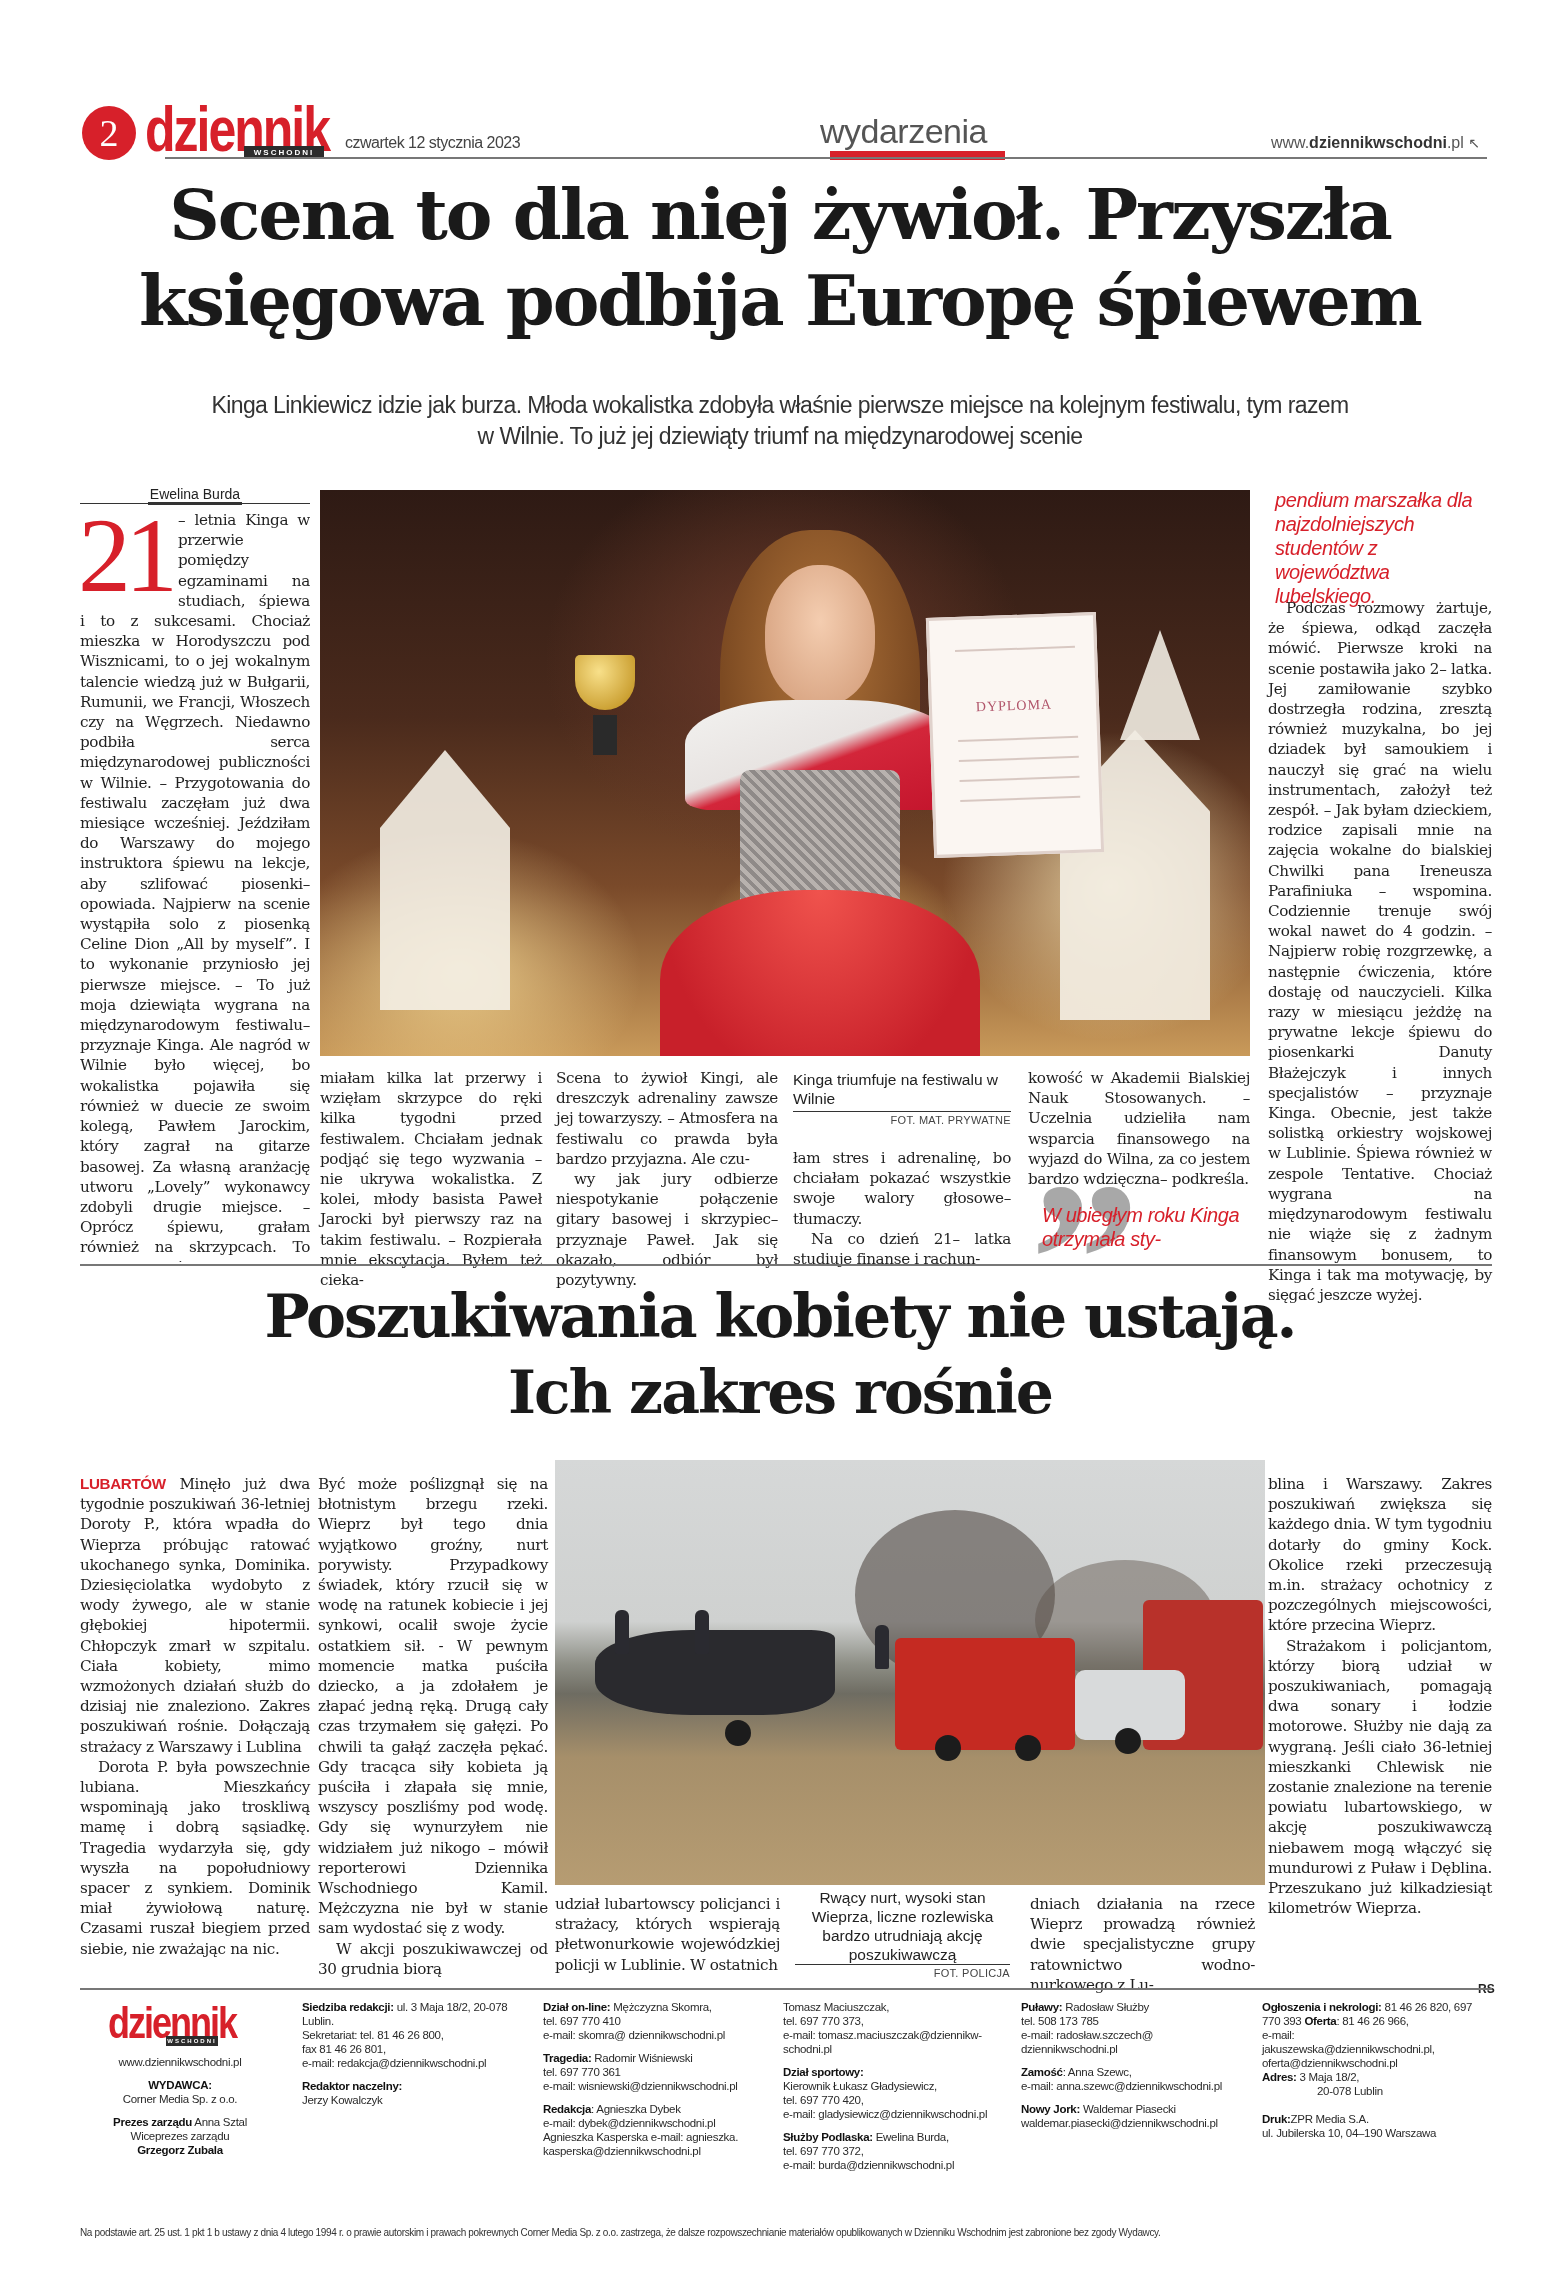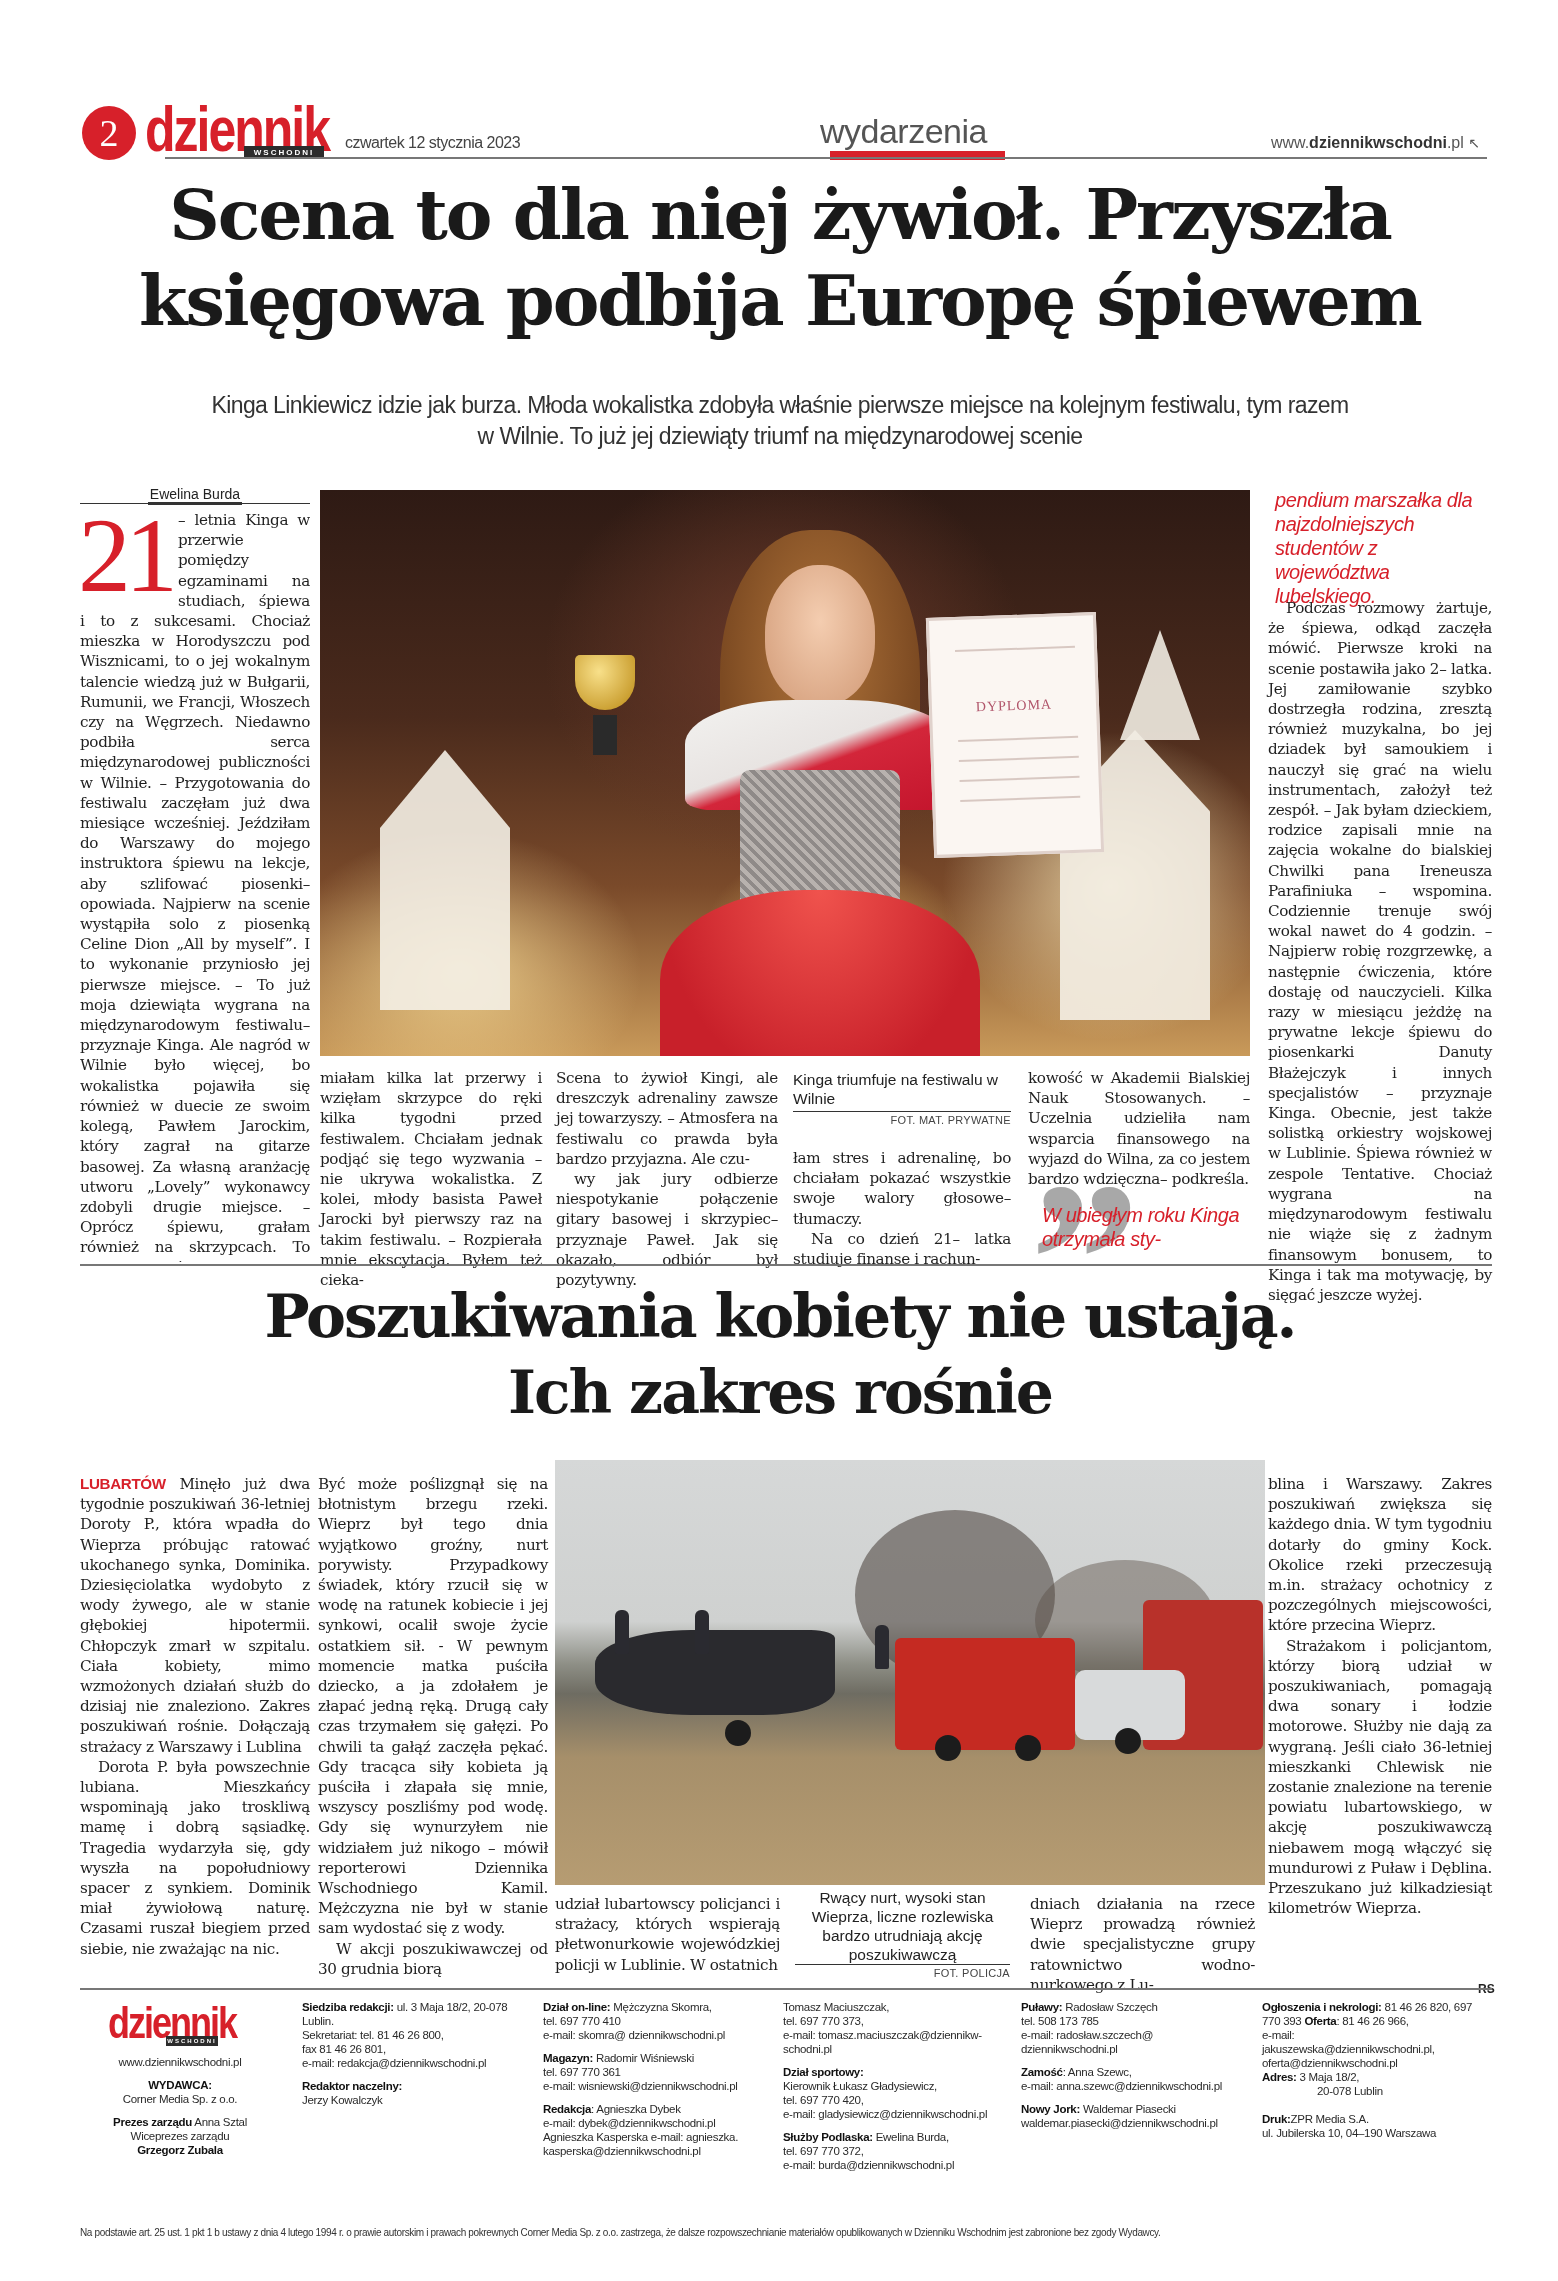--- a/index.html
+++ b/index.html
@@ -267,21 +267,21 @@
   <div>fax 81 46 26 801,</div>
   <div class="blk">e-mail: redakcja@dziennikwschodni.pl</div>
   <div><b>Redaktor naczelny:</b></div>
   <div>Jerzy Kowalczyk</div>
 </div>
 
 <div class="footer" style="left:543px;top:2000px;width:225px;">
   <div><b>Dział on-line:</b> <span>Mężczyzna Skomra,</span></div>
   <div>tel. 697 770 410</div>
   <div class="blk">e-mail: skomra@ dziennikwschodni.pl</div>
-  <div><b>Magazyn:</b> <span>Radomir Wiśniewski</span></div>
+  <div><b>Tragedia:</b> <span>Radomir Wiśniewski</span></div>
   <div>tel. 697 770 361</div>
   <div class="blk">e-mail: wisniewski@dziennikwschodni.pl</div>
   <div><b>Redakcja</b>: <span>Agnieszka Dybek</span></div>
   <div>e-mail: dybek@dziennikwschodni.pl</div>
   <div>Agnieszka Kasperska e-mail: agnieszka.</div>
   <div>kasperska@dziennikwschodni.pl</div>
 </div>
 
 <div class="footer" style="left:783px;top:2000px;width:215px;">
   <div>Tomasz Maciuszczak,</div>
@@ -290,21 +290,21 @@
   <div><b>Dział sportowy:</b></div>
   <div>Kierownik Łukasz Gładysiewicz,</div>
   <div>tel. 697 770 420,</div>
   <div class="blk">e-mail: gladysiewicz@dziennikwschodni.pl</div>
   <div><b>Służby Podlaska:</b> <span>Ewelina Burda,</span></div>
   <div>tel. 697 770 372,</div>
   <div>e-mail: burda@dziennikwschodni.pl</div>
 </div>
 
 <div class="footer" style="left:1021px;top:2000px;width:215px;">
-  <div><b>Puławy:</b> <span>Radosław Szczęch</span></div>
+  <div><b>Puławy:</b> <span>Radosław Służby</span></div>
   <div>tel. 508 173 785</div>
   <div class="blk">e-mail: radosław.szczech@ dziennikwschodni.pl</div>
   <div><b>Zamość</b>: <span>Anna Szewc,</span></div>
   <div class="blk">e-mail: anna.szewc@dziennikwschodni.pl</div>
   <div><b>Nowy Jork:</b> <span>Waldemar Piasecki</span></div>
   <div>waldemar.piasecki@dziennikwschodni.pl</div>
 </div>
 
 <div class="footer" style="left:1262px;top:2000px;width:230px;">
   <div><b>Ogłoszenia i nekrologi:</b> <span>81 46 26 820, 697 770 393</span> <b>Oferta</b>: <span>81 46 26 966,</span></div>

